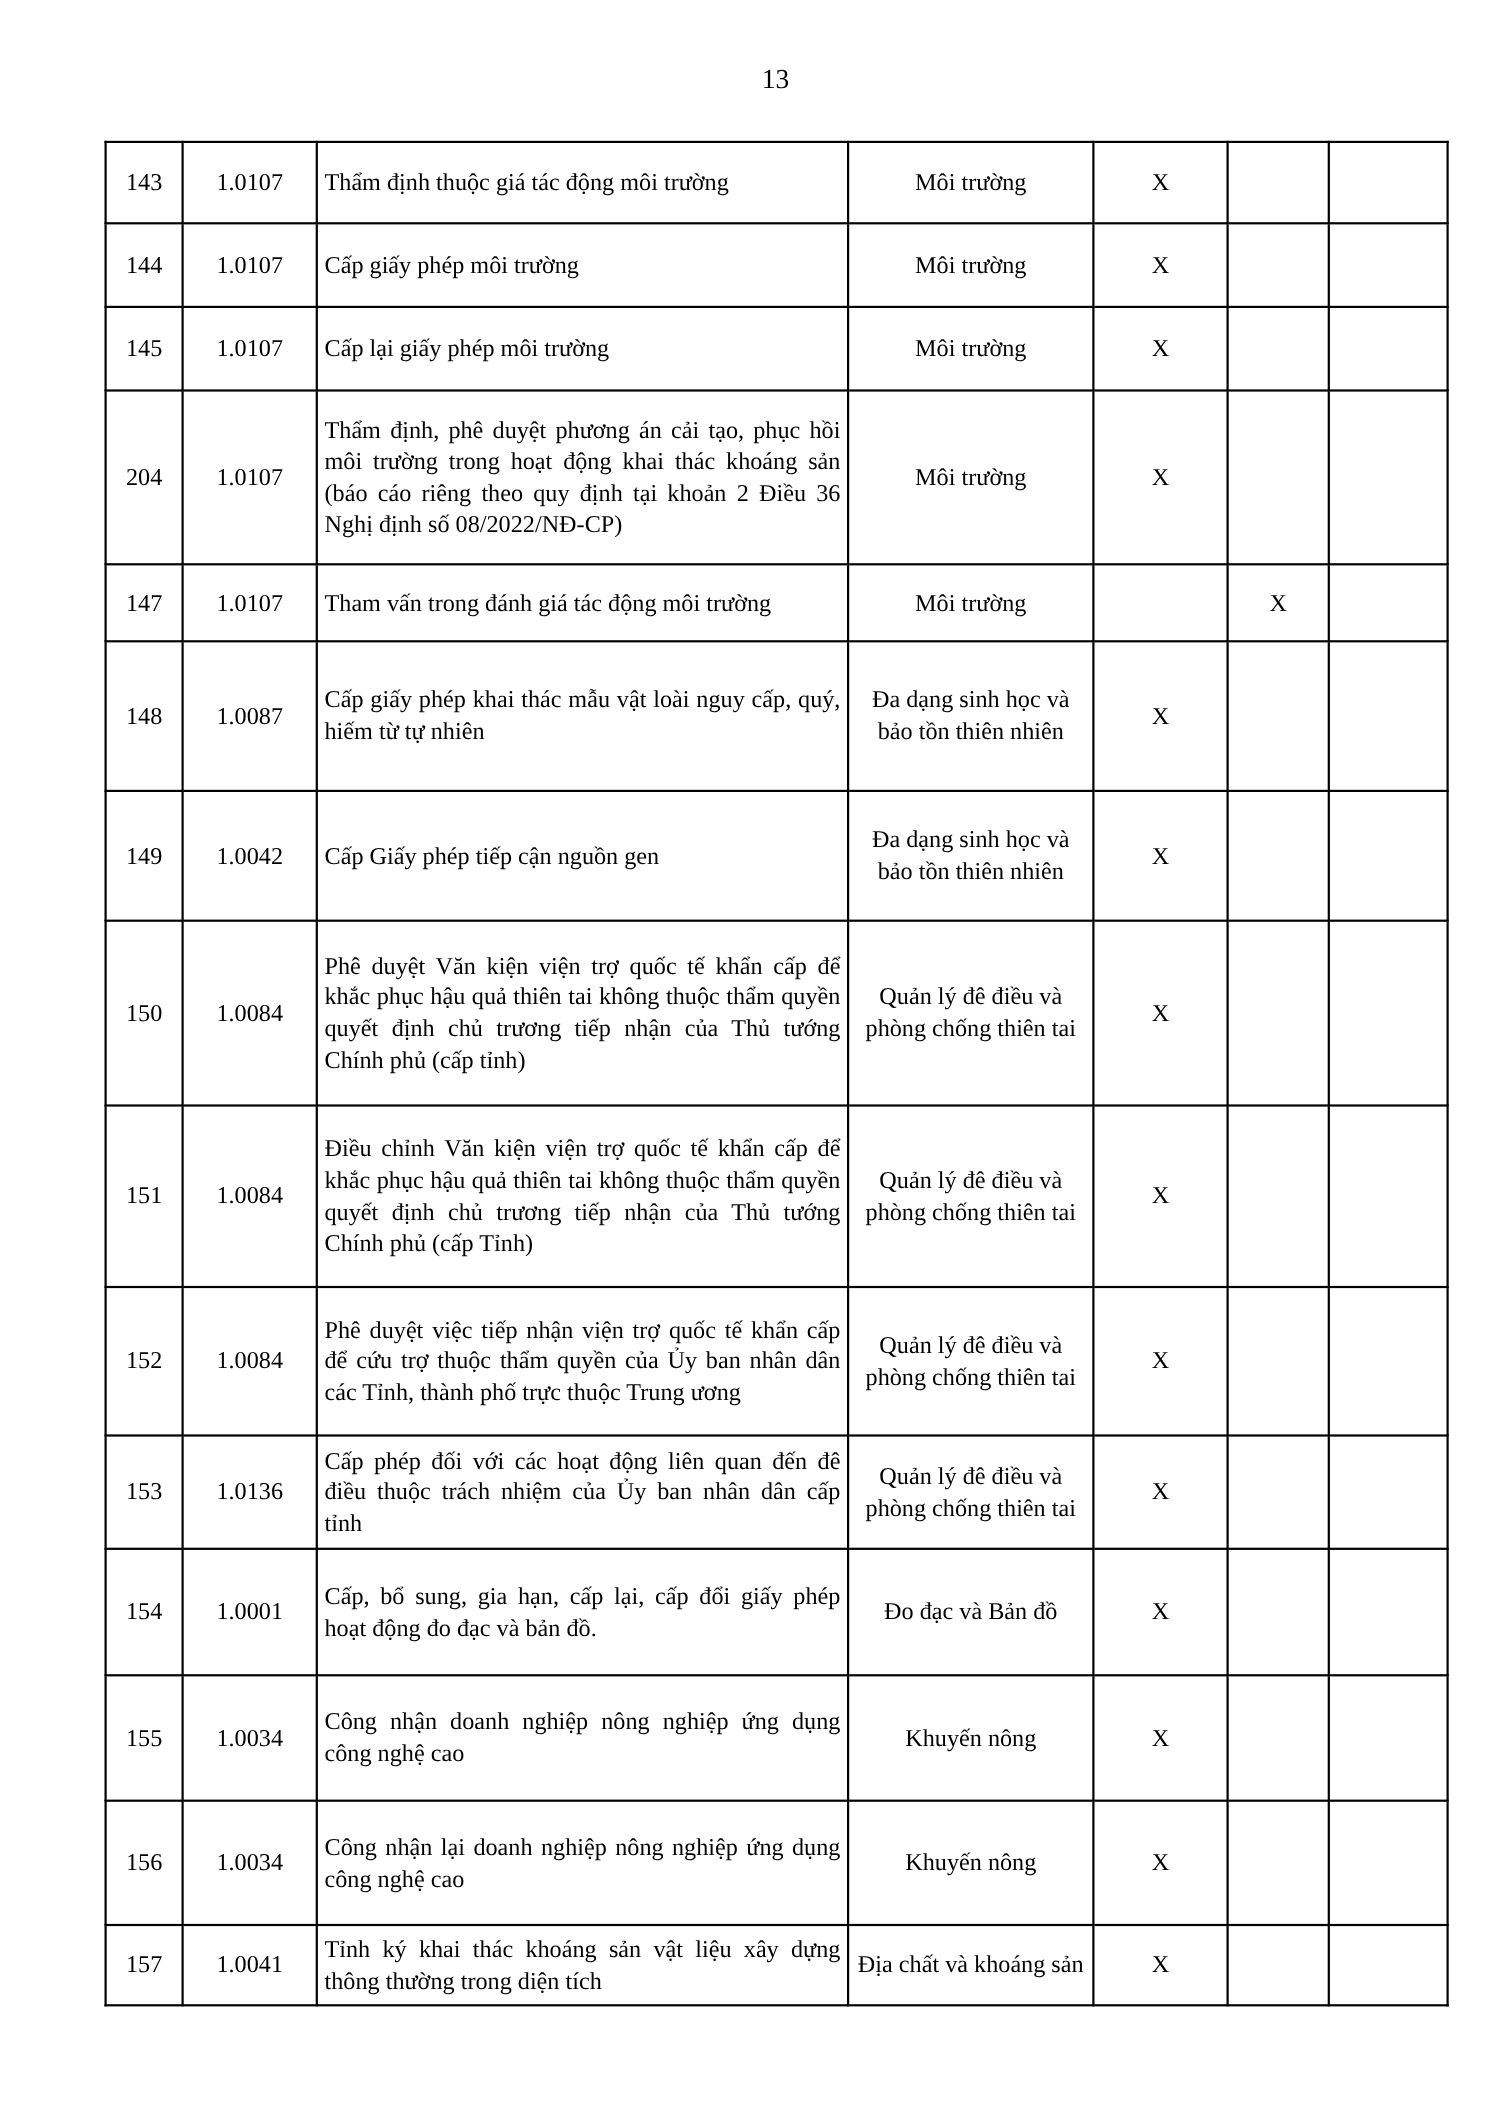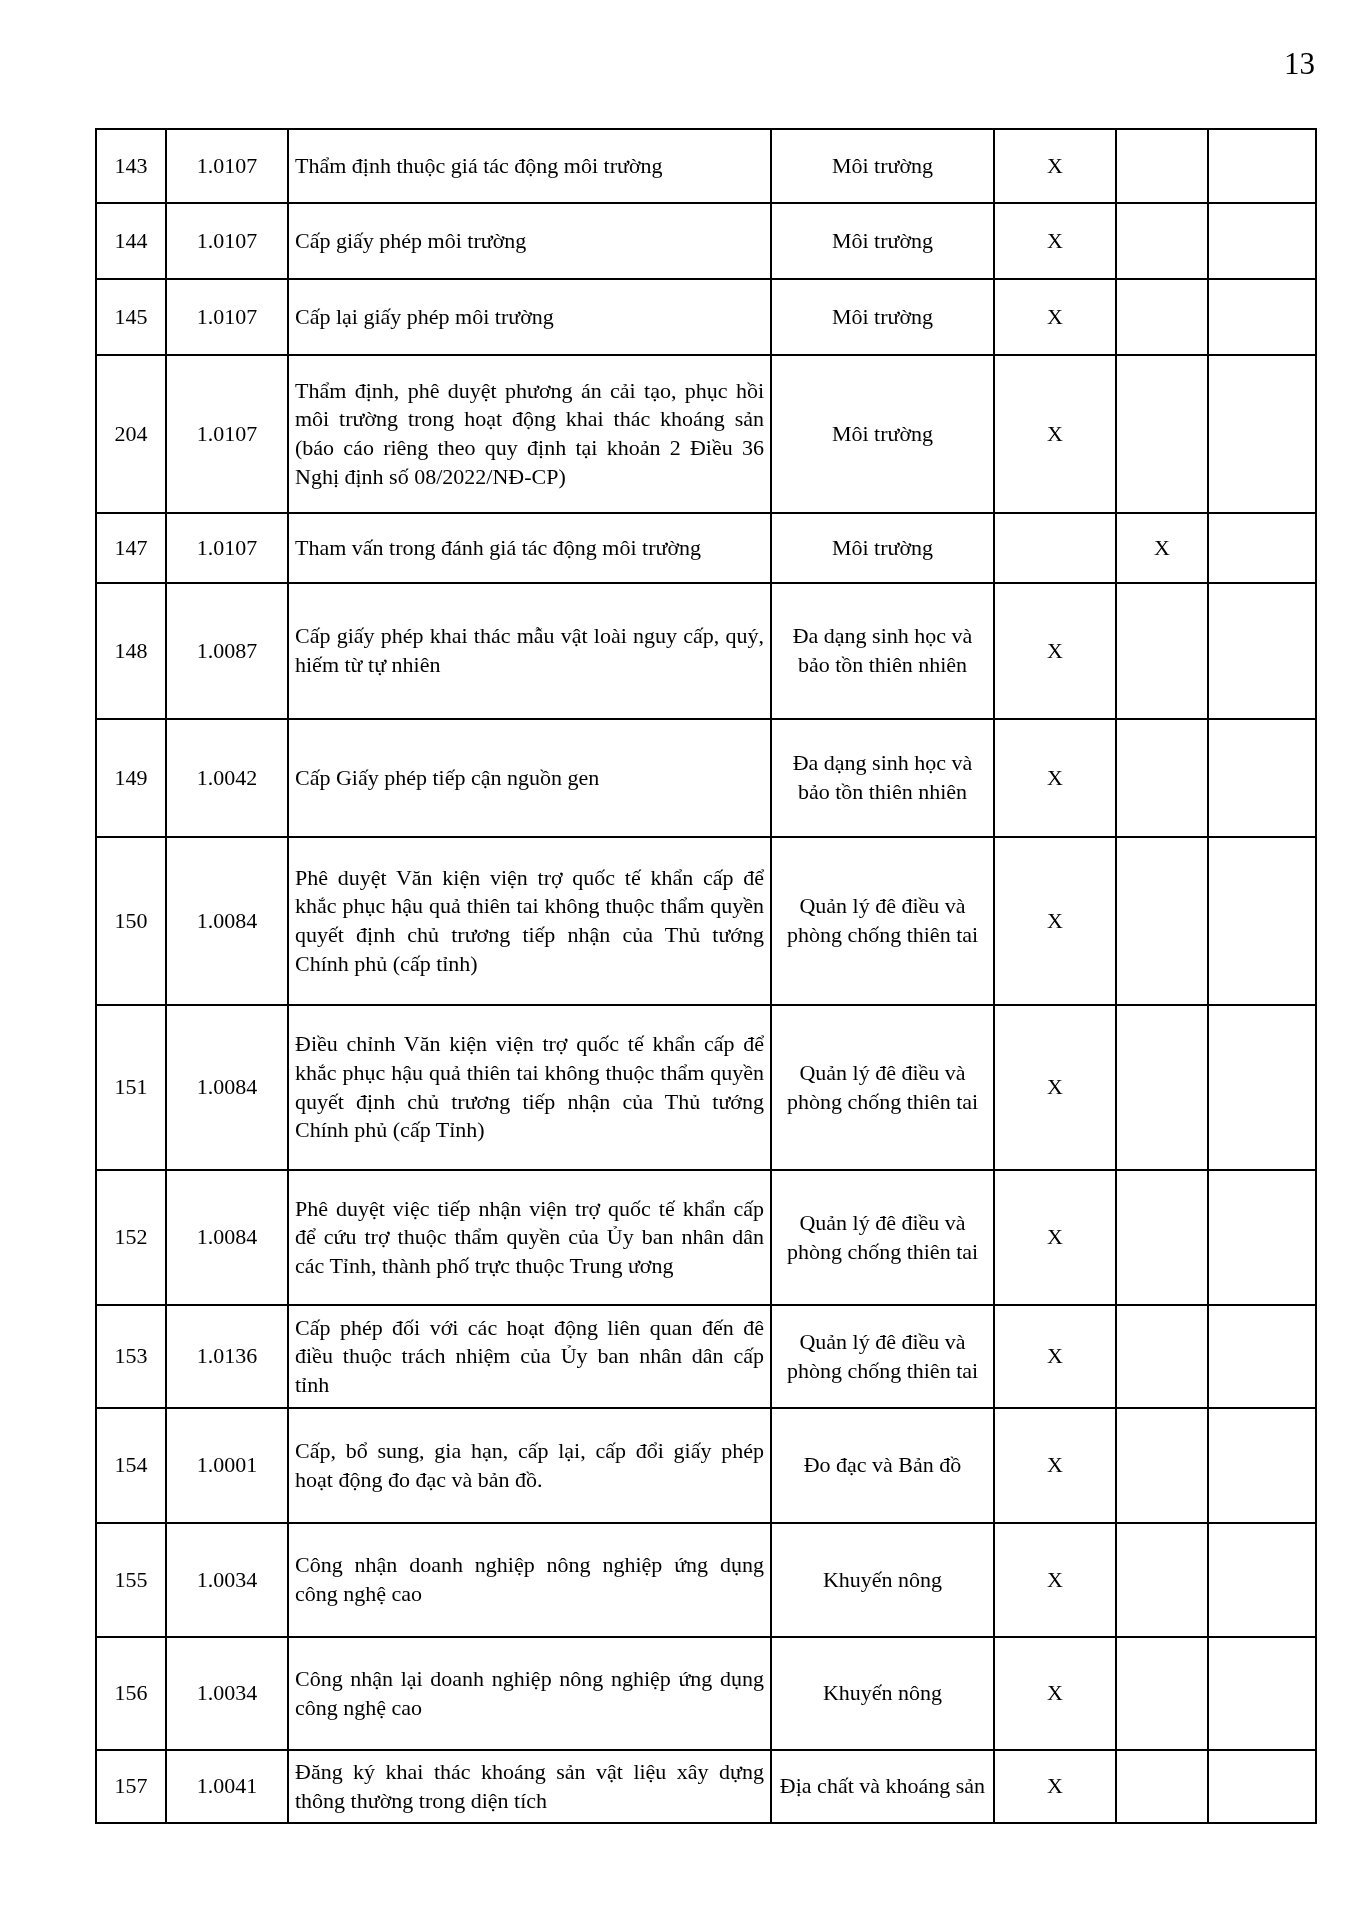--- a/index.html
+++ b/index.html
@@ -10,25 +10,25 @@
   body {
     position: relative;
     width: 1358px;
     height: 1920px;
     overflow: hidden;
     font-family: "Liberation Serif", "DejaVu Serif", serif;
     color: #000000;
   }
   .page-number {
     position: absolute;
-    top: 46px;
+    top: 59px;
     left: 95px;
     width: 1220px;
-    text-align: right;
-    font-size: 31px;
+    text-align: center;
+    font-size: 25px;
   }
   table.doc-table {
     position: absolute;
     left: 95px;
     top: 128px;
     width: 1220px;
     border-collapse: collapse;
     table-layout: fixed;
   }
   table.doc-table td {
@@ -194,20 +194,20 @@
         <td class="c-code">1.0034</td>
         <td class="c-name">Công nhận lại doanh nghiệp nông nghiệp ứng dụng công nghệ cao</td>
         <td class="c-field">Khuyến nông</td>
         <td class="c-mark">X</td>
         <td class="c-mark"></td>
         <td class="c-mark"></td>
       </tr>
       <tr style="height: 73px;">
         <td class="c-no">157</td>
         <td class="c-code">1.0041</td>
-        <td class="c-name">Đăng ký khai thác khoáng sản vật liệu xây dựng thông thường trong diện tích</td>
+        <td class="c-name">Tỉnh ký khai thác khoáng sản vật liệu xây dựng thông thường trong diện tích</td>
         <td class="c-field">Địa chất và khoáng sản</td>
         <td class="c-mark">X</td>
         <td class="c-mark"></td>
         <td class="c-mark"></td>
       </tr>
     </tbody>
 </table>
 
 </body></html>

